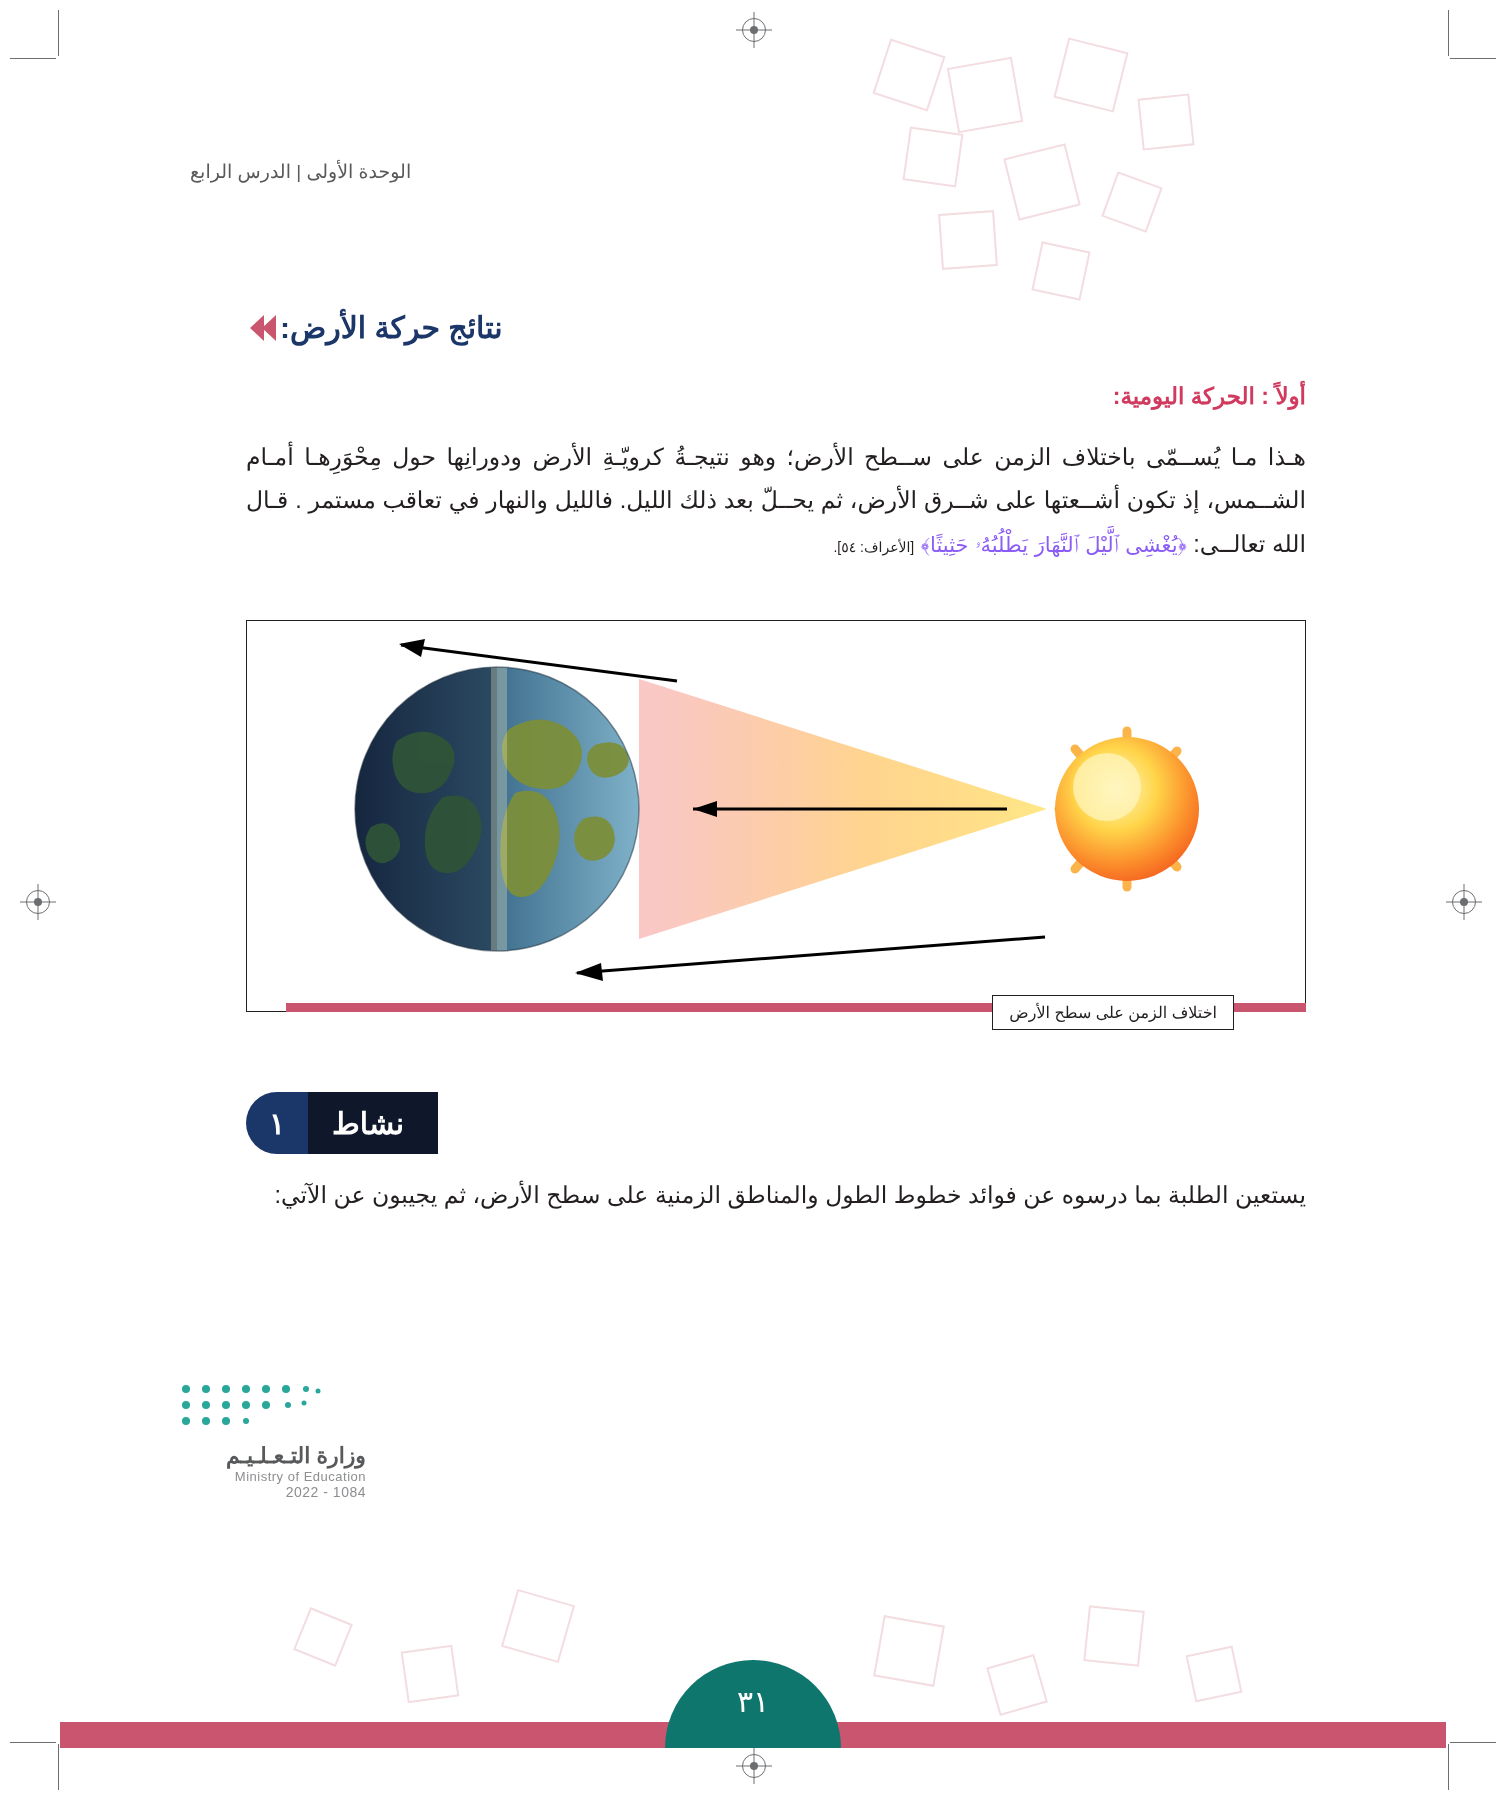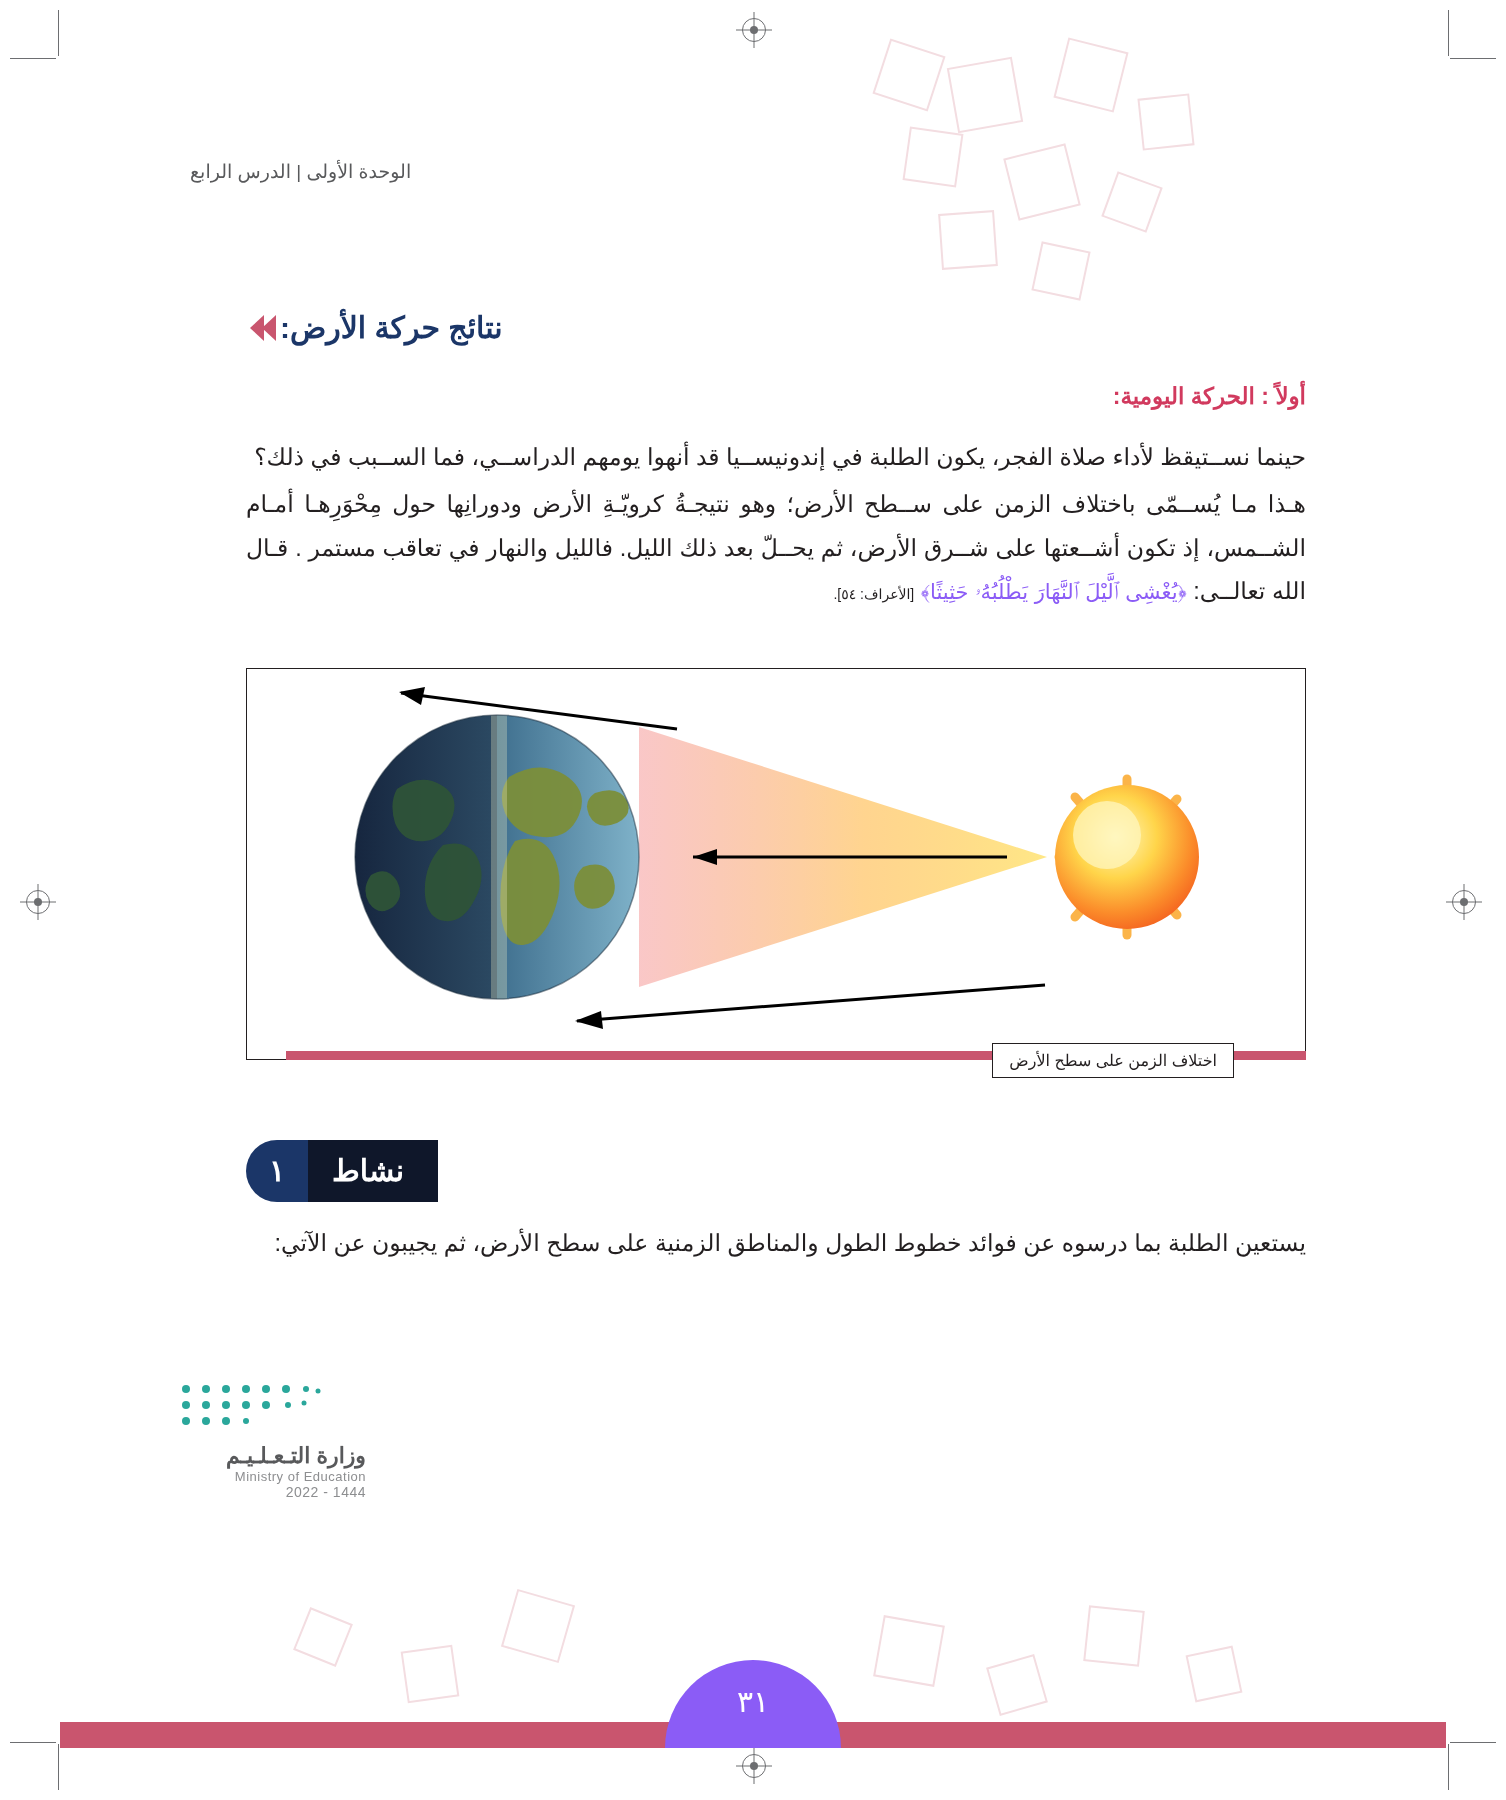--- a/index.html
+++ b/index.html
@@ -303,21 +303,21 @@
     background: #ffffff;
     opacity: .0;
   }
   .page-circle {
     position: absolute;
     left: 50%;
     transform: translateX(-50%);
     bottom: 52px;
     width: 176px;
     height: 88px;
-    background: #8b5cf6;
+    background: #0f766e;
     border-radius: 96px 96px 0 0;
     color: #fff;
     font-size: 30px;
     display: flex;
     align-items: center;
     justify-content: center;
     padding-bottom: 6px;
     box-sizing: border-box;
     z-index: 3;
     text-align: right;
@@ -377,21 +377,20 @@
         <svg width="34" height="34" viewBox="0 0 34 34">
           <polygon points="4,17 18,4 18,30" fill="#c9556e"></polygon>
           <polygon points="16,17 30,4 30,30" fill="#c9556e"></polygon>
         </svg>
       </span>
     </div>
   </div>
 
   <div class="subhead">أولاً : الحركة اليومية:</div>
 
-  <p class="para j">حينما نســتيقظ لأداء صلاة الفجر، يكون الطلبة في إندونيســيا قد أنهوا يومهم الدراســي، فما الســبب في ذلك؟</p>
 
   <p class="para j">
     <span>هـذا مـا يُســمّى باختلاف الزمن على ســطح الأرض؛ وهو نتيجـةُ كرويّـةِ الأرض ودورانِها حول مِحْوَرِهـا أمـام الشــمس، إذ تكون أشــعتها على شــرق الأرض، ثم يحــلّ بعد ذلك الليل. فالليل والنهار في تعاقب مستمر . قـال الله تعالــى:</span>
     <span class="ayah">﴿يُغْشِى ٱلَّيْلَ ٱلنَّهَارَ يَطْلُبُهُۥ حَثِيثًا﴾</span>
     <span class="ayah-ref">[الأعراف: ٥٤].</span>
   </p>
 
   <div class="figure-wrap">
     <div class="fig-bar-top"></div>
     <div class="fig-box">
@@ -512,19 +511,19 @@
       <circle cx="10" cy="40" r="4"></circle>
         <circle cx="30" cy="40" r="4"></circle>
         <circle cx="50" cy="40" r="4"></circle>
         <circle cx="70" cy="40" r="3"></circle>
       <circle cx="128" cy="22" r="2.5"></circle>
         <circle cx="142" cy="10" r="2.5"></circle>
     </g>
   </svg>
   <div class="moe-ar">وزارة التـعـلـيـم</div>
   <div class="moe-en">Ministry of Education</div>
-  <div class="moe-yr">2022 - 1444</div>
+  <div class="moe-yr">2022 - 1084</div>
 </div>
 
 <div class="page-circle">٣١</div>
 <div class="footer-bar">
     <span class="inner-line"></span>
   </div>
 
 </body></html>

